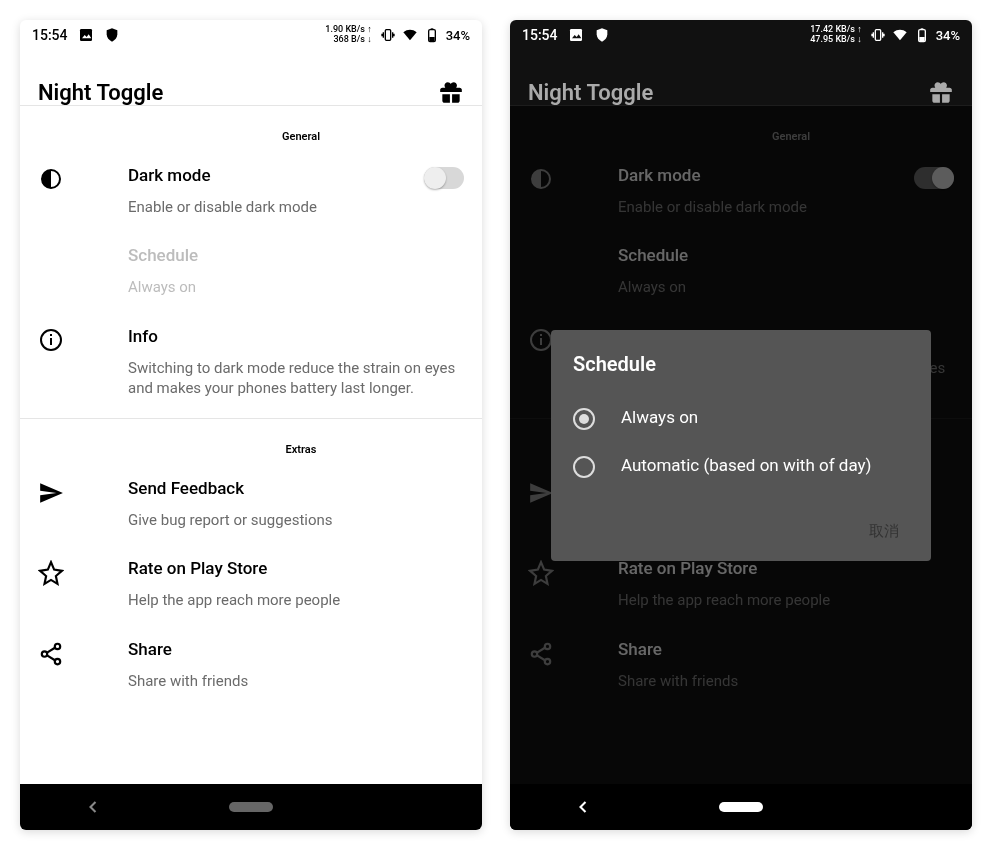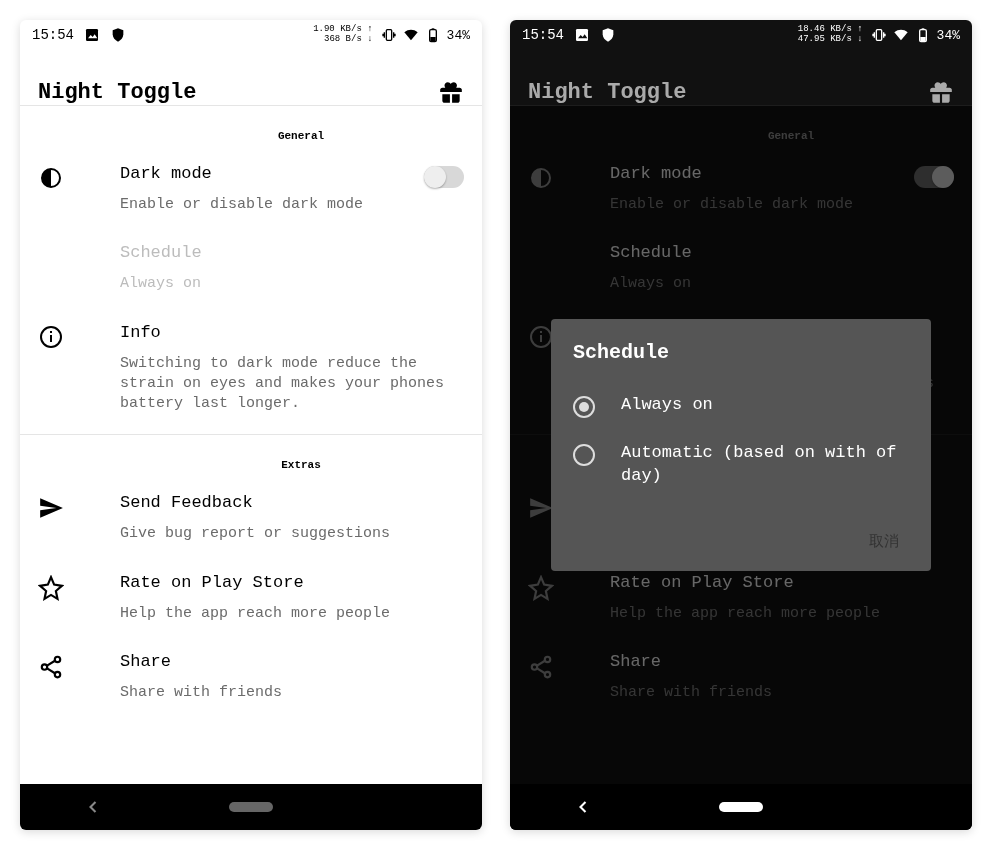--- a/index.html
+++ b/index.html
@@ -14,21 +14,20 @@
   }
   .phone {
     width: 484px;
     height: 810px;
     border-radius: 6px;
     box-shadow: 0 2px 10px rgba(0,0,0,0.15);
     overflow: hidden;
     display: flex;
     flex-direction: column;
     position: relative;
-    font-family: Liberation Mono, monospace;
   }
   .phone.light { background: #fff; color: #000; }
   .phone.dark  { background: #111; color: #e5e5e5; }
 
   
   .statusbar {
     height: 30px;
     display: flex;
     align-items: center;
     justify-content: space-between;
@@ -59,21 +58,21 @@
   .content { flex: 1; overflow: hidden; }
   .section-header {
     padding: 24px 0 8px 100px;
     font-size: 11px; font-weight: 600; text-align: center;
   }
   .dark .section-header { color: #888; }
   .row {
     display: flex;
     align-items: flex-start;
     padding: 14px 18px;
-    gap: 26px;
+    gap: 34px;
   }
   .row-icon { width: 26px; display: flex; justify-content: center; padding-top: 2px; }
   .dark .row-icon { color: #888; }
   .row-body { flex: 1; padding-left: 30px; }
   .row-title { font-size: 17px; font-weight: 500; }
   .row-sub { font-size: 15px; color: #6b6b6b; margin-top: 12px; line-height: 1.35; }
   .dark .row-sub { color: #777; }
   .disabled .row-title, .disabled .row-sub { color: #bcbcbc; }
   .divider { height: 1px; background: rgba(0,0,0,0.1); margin-top: 6px; }
   .dark .divider { background: rgba(255,255,255,0.05); }
@@ -266,21 +265,21 @@
       <svg class="icon-sm" viewBox="0 0 24 24">
           <rect x="3" y="3" width="18" height="18" rx="2" fill="currentColor"></rect>
           <polygon points="6,17 10,12 13,15 16,11 20,17" fill="#111"></polygon>
         </svg>
       <svg class="icon-sm" viewBox="0 0 24 24">
           <path d="M12 2l8 3v6c0 5-3.5 9-8 11-4.5-2-8-6-8-11V5l8-3z" fill="currentColor"></path>
         </svg>
     </div>
     <div class="status-right">
       <div class="net-speed">
-        <div>18.46 KB/s ↑</div>
+        <div>17.42 KB/s ↑</div>
         <div>47.95 KB/s ↓</div>
       </div>
       <svg class="icon-sm" viewBox="0 0 24 24">
           <rect x="8" y="4" width="8" height="16" rx="1.5" fill="none" stroke="currentColor" stroke-width="2"></rect>
           <path d="M5 8v8M3 10v4M19 8v8M21 10v4" stroke="currentColor" stroke-width="2"></path>
         </svg>
       <svg class="icon-sm" viewBox="0 0 24 24">
           <path d="M12 20L2 8c6-5 14-5 20 0L12 20z" fill="currentColor"></path>
         </svg>
       <svg class="icon-sm" viewBox="0 0 24 24">

